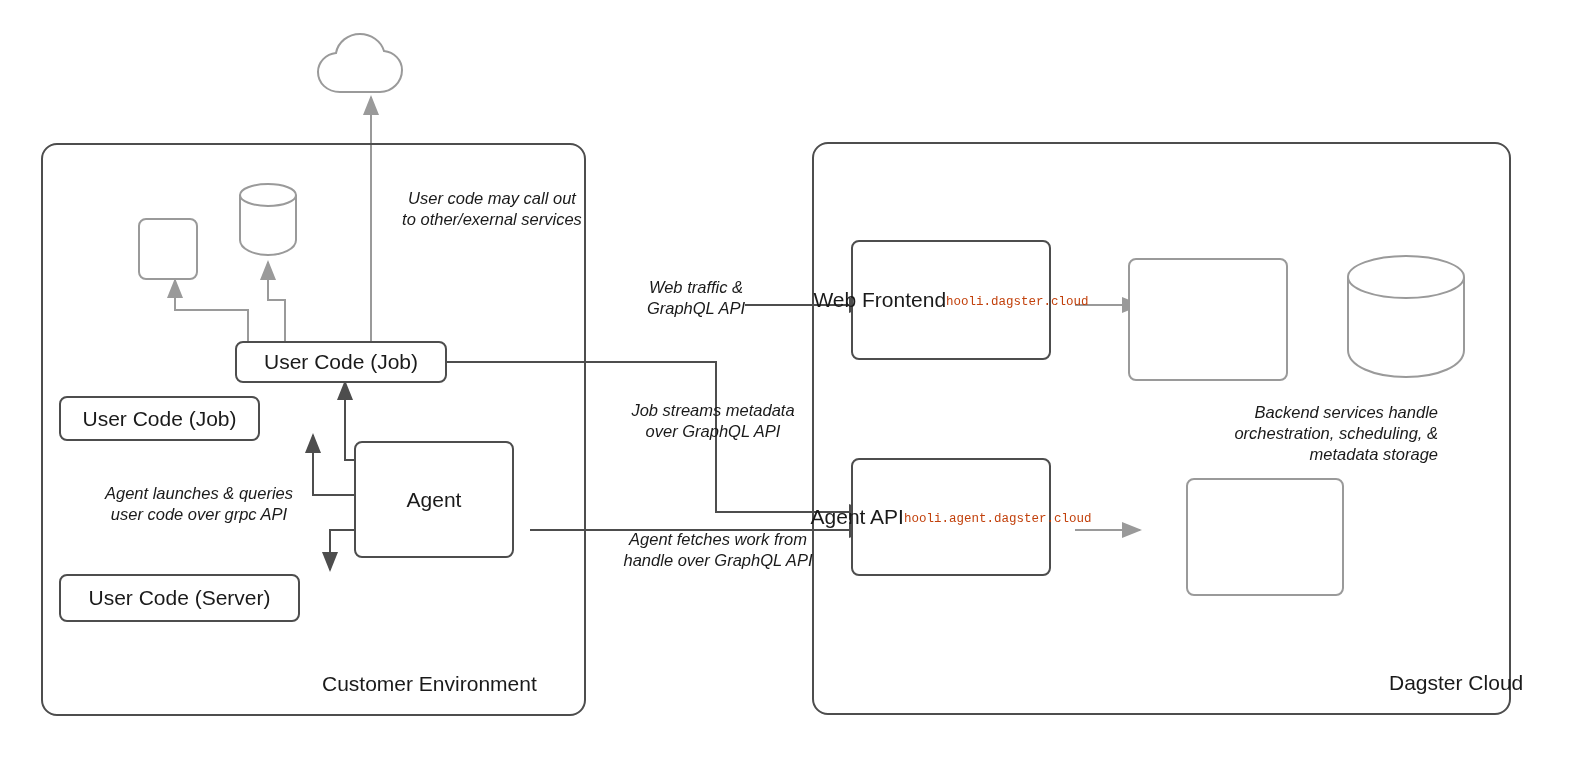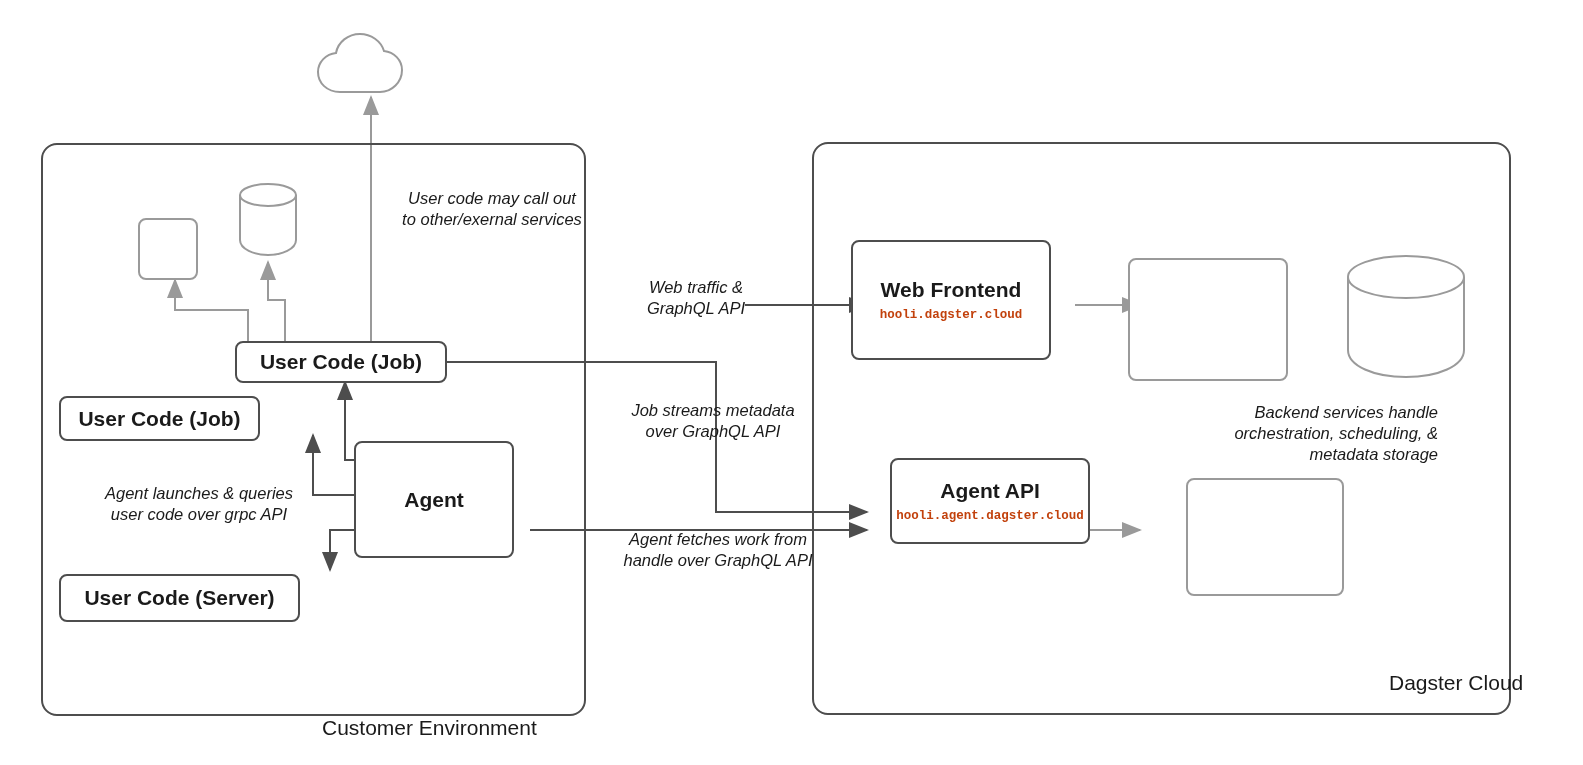--- a/index.html
+++ b/index.html
@@ -20,28 +20,27 @@
     top: 0;
     left: 0;
     width: 1583px;
     height: 765px;
     pointer-events: none;
   }
   .node {
     position: absolute;
     box-sizing: border-box;
     display: flex;
-    flex-direction: column;
+    flex-direction: row;
     align-items: center;
     justify-content: center;
     background: #ffffff;
     border: 2px solid #4d4d4d;
     border-radius: 8px;
     color: #1a1a1a;
-    font-weight: bold;
   }
   .node .title {
     font-size: 21px;
     line-height: 26px;
     white-space: nowrap;
   }
   .node .sub {
     font-family: "Liberation Mono", monospace;
     font-size: 12.5px;
     line-height: 18px;
@@ -127,21 +126,21 @@
     <path d="M530,530 L867,530" stroke="#4d4d4d" stroke-width="2" fill="none" marker-end="url(#arrow-dark)"></path>
 
     <path d="M745,305 L867,305" stroke="#4d4d4d" stroke-width="2" fill="none" marker-end="url(#arrow-dark)"></path>
 
     <path d="M1075,305 L1140,305" stroke="#9a9a9a" stroke-width="2" fill="none" marker-end="url(#arrow-light)"></path>
 
     <path d="M1075,530 L1140,530" stroke="#9a9a9a" stroke-width="2" fill="none" marker-end="url(#arrow-light)"></path>
   </svg>
 
   <div class="boundary" style="left:41px; top:143px; width:545px; height:573px;"></div>
-  <div class="boundary-label" style="left:322px; top:672px;margin-top:44px;">Customer Environment</div>
+  <div class="boundary-label" style="left:322px; top:672px;">Customer Environment</div>
 
   <div class="boundary" style="left:812px; top:142px; width:699px; height:573px;"></div>
   <div class="boundary-label" style="left:1389px; top:671px;">Dagster Cloud</div>
 
   <div class="ghost" style="left:138px; top:218px; width:60px; height:62px;"></div>
   <div class="ghost" style="left:1128px; top:258px; width:160px; height:123px;"></div>
   <div class="ghost" style="left:1186px; top:478px; width:158px; height:118px;"></div>
 
   <div class="node" style="left:235px; top:341px; width:212px; height:42px;">
     <div class="title">User Code (Job)</div>
@@ -157,21 +156,21 @@
 
   <div class="node" style="left:354px; top:441px; width:160px; height:117px;">
     <div class="title">Agent</div>
   </div>
 
   <div class="node" style="left:851px; top:240px; width:200px; height:120px;">
     <div class="title">Web Frontend</div>
     <div class="sub">hooli.dagster.cloud</div>
   </div>
 
-  <div class="node" style="left:890px; top:458px; width:200px; height:86px;">
+  <div class="node" style="left:851px; top:458px; width:200px; height:118px;">
     <div class="title">Agent API</div>
     <div class="sub">hooli.agent.dagster.cloud</div>
   </div>
 
   <div class="note" style="left:372px; top:188px; width:200px;">User code may call out
 to other/exernal services</div>
 
   <div class="note" style="left:606px; top:277px; width:140px;">Web traffic &amp;
 GraphQL API</div>
 

